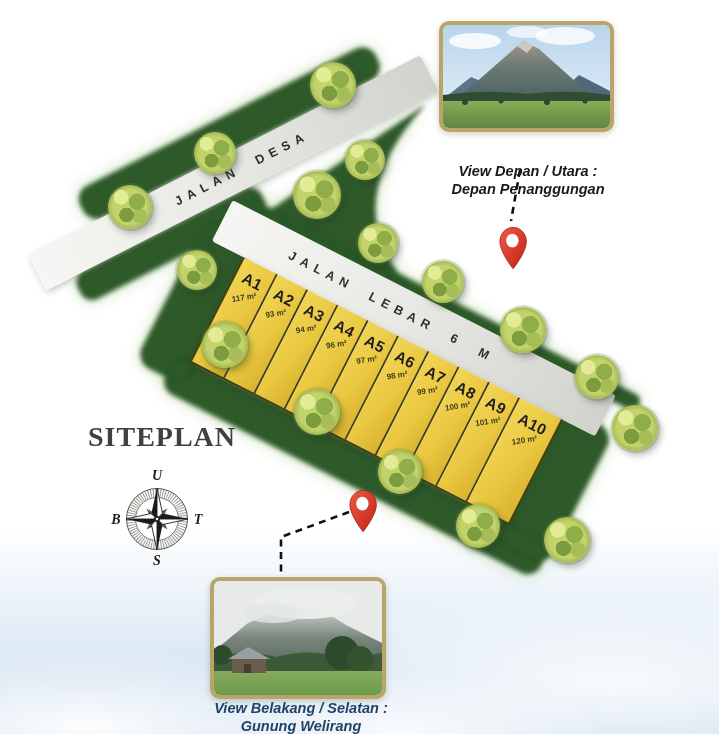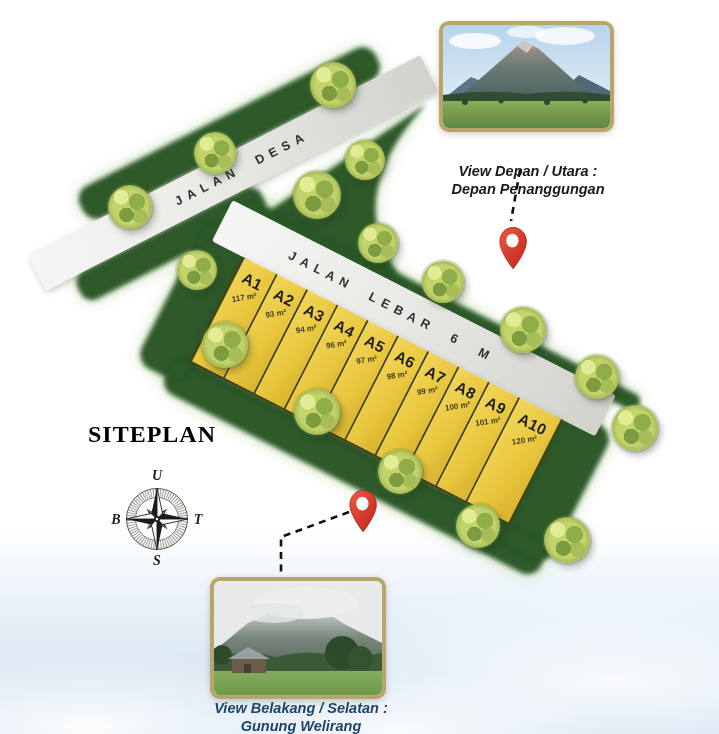--- a/index.html
+++ b/index.html
@@ -62,22 +62,22 @@
   .photo{border:4px solid #b9a469;border-radius:10px;overflow:hidden;z-index:50;
     box-shadow:0 2px 6px rgba(80,70,40,.25);background:#dfe7ee;}
   #photo-front{left:439px;top:21px;width:167px;height:103px;}
   #photo-back{left:210px;top:577px;width:168px;height:114px;}
   .caption{position:absolute;text-align:center;z-index:50;
     font-style:italic;font-weight:700;font-size:14.5px;line-height:1.24;}
   #caption-front{left:430px;top:131px;width:196px;color:#1a1a1a;margin-top:32px;}
   #caption-back{left:196px;top:700px;width:210px;color:#1d4468;}
   
   #page-title{left:88px;top:421px;z-index:50;
-    font-family:"Liberation Serif",serif;font-weight:700;font-size:24px;
-    letter-spacing:1px;color:#000000;}
+    font-family:"Liberation Serif",serif;font-weight:700;font-size:28px;
+    letter-spacing:1px;color:#404040;}
   #compass{left:107px;top:467px;width:100px;height:100px;z-index:50;}
   #compass text{font-family:"Liberation Serif",serif;font-style:italic;
     font-weight:700;font-size:14px;fill:#1f1f1f;text-anchor:middle;}
 </style>
 </head>
 <body>
 
 <svg id="grass-svg" class="abs" width="719" height="734">
   <defs>
     <filter id="soft" x="-20%" y="-20%" width="140%" height="140%">

